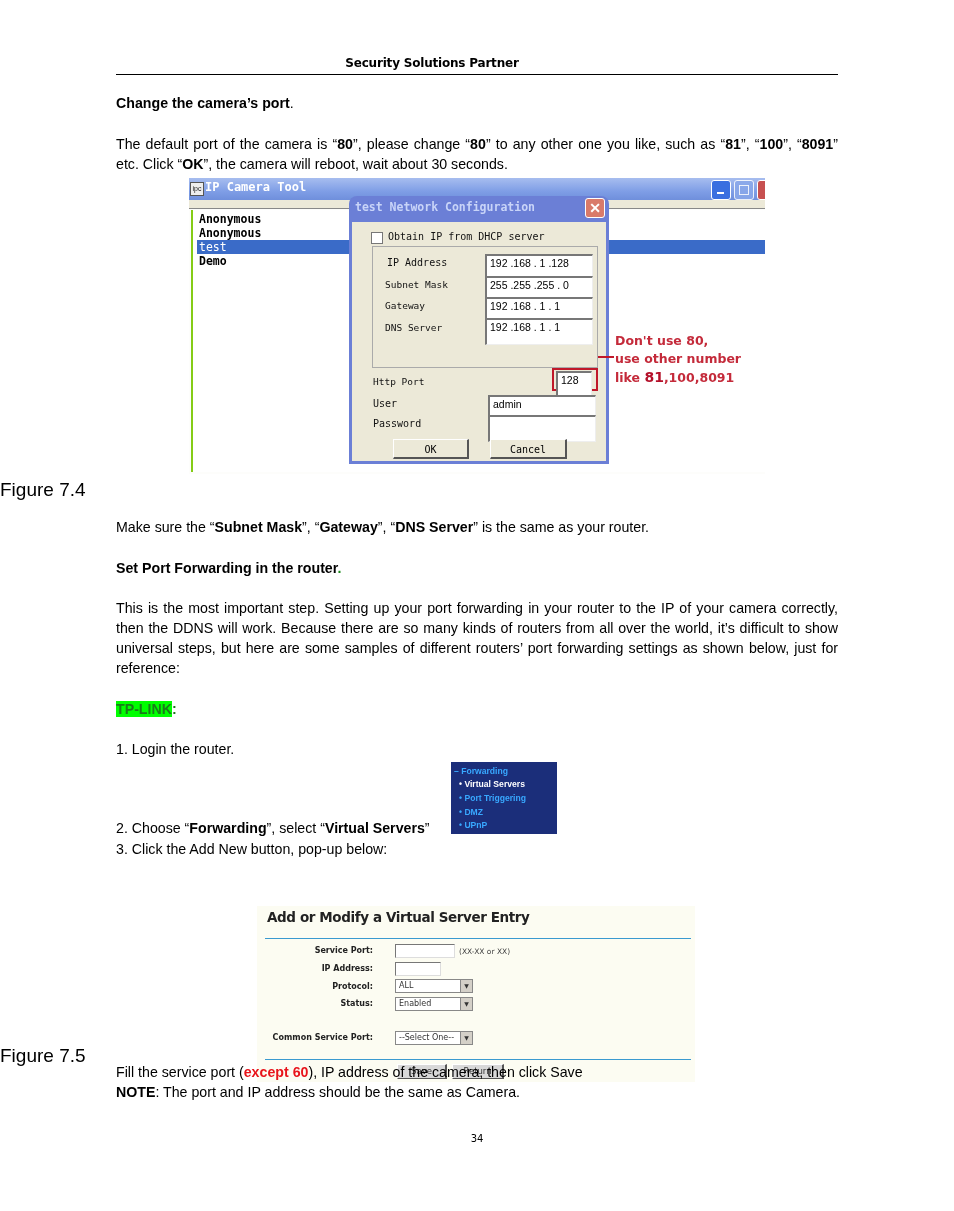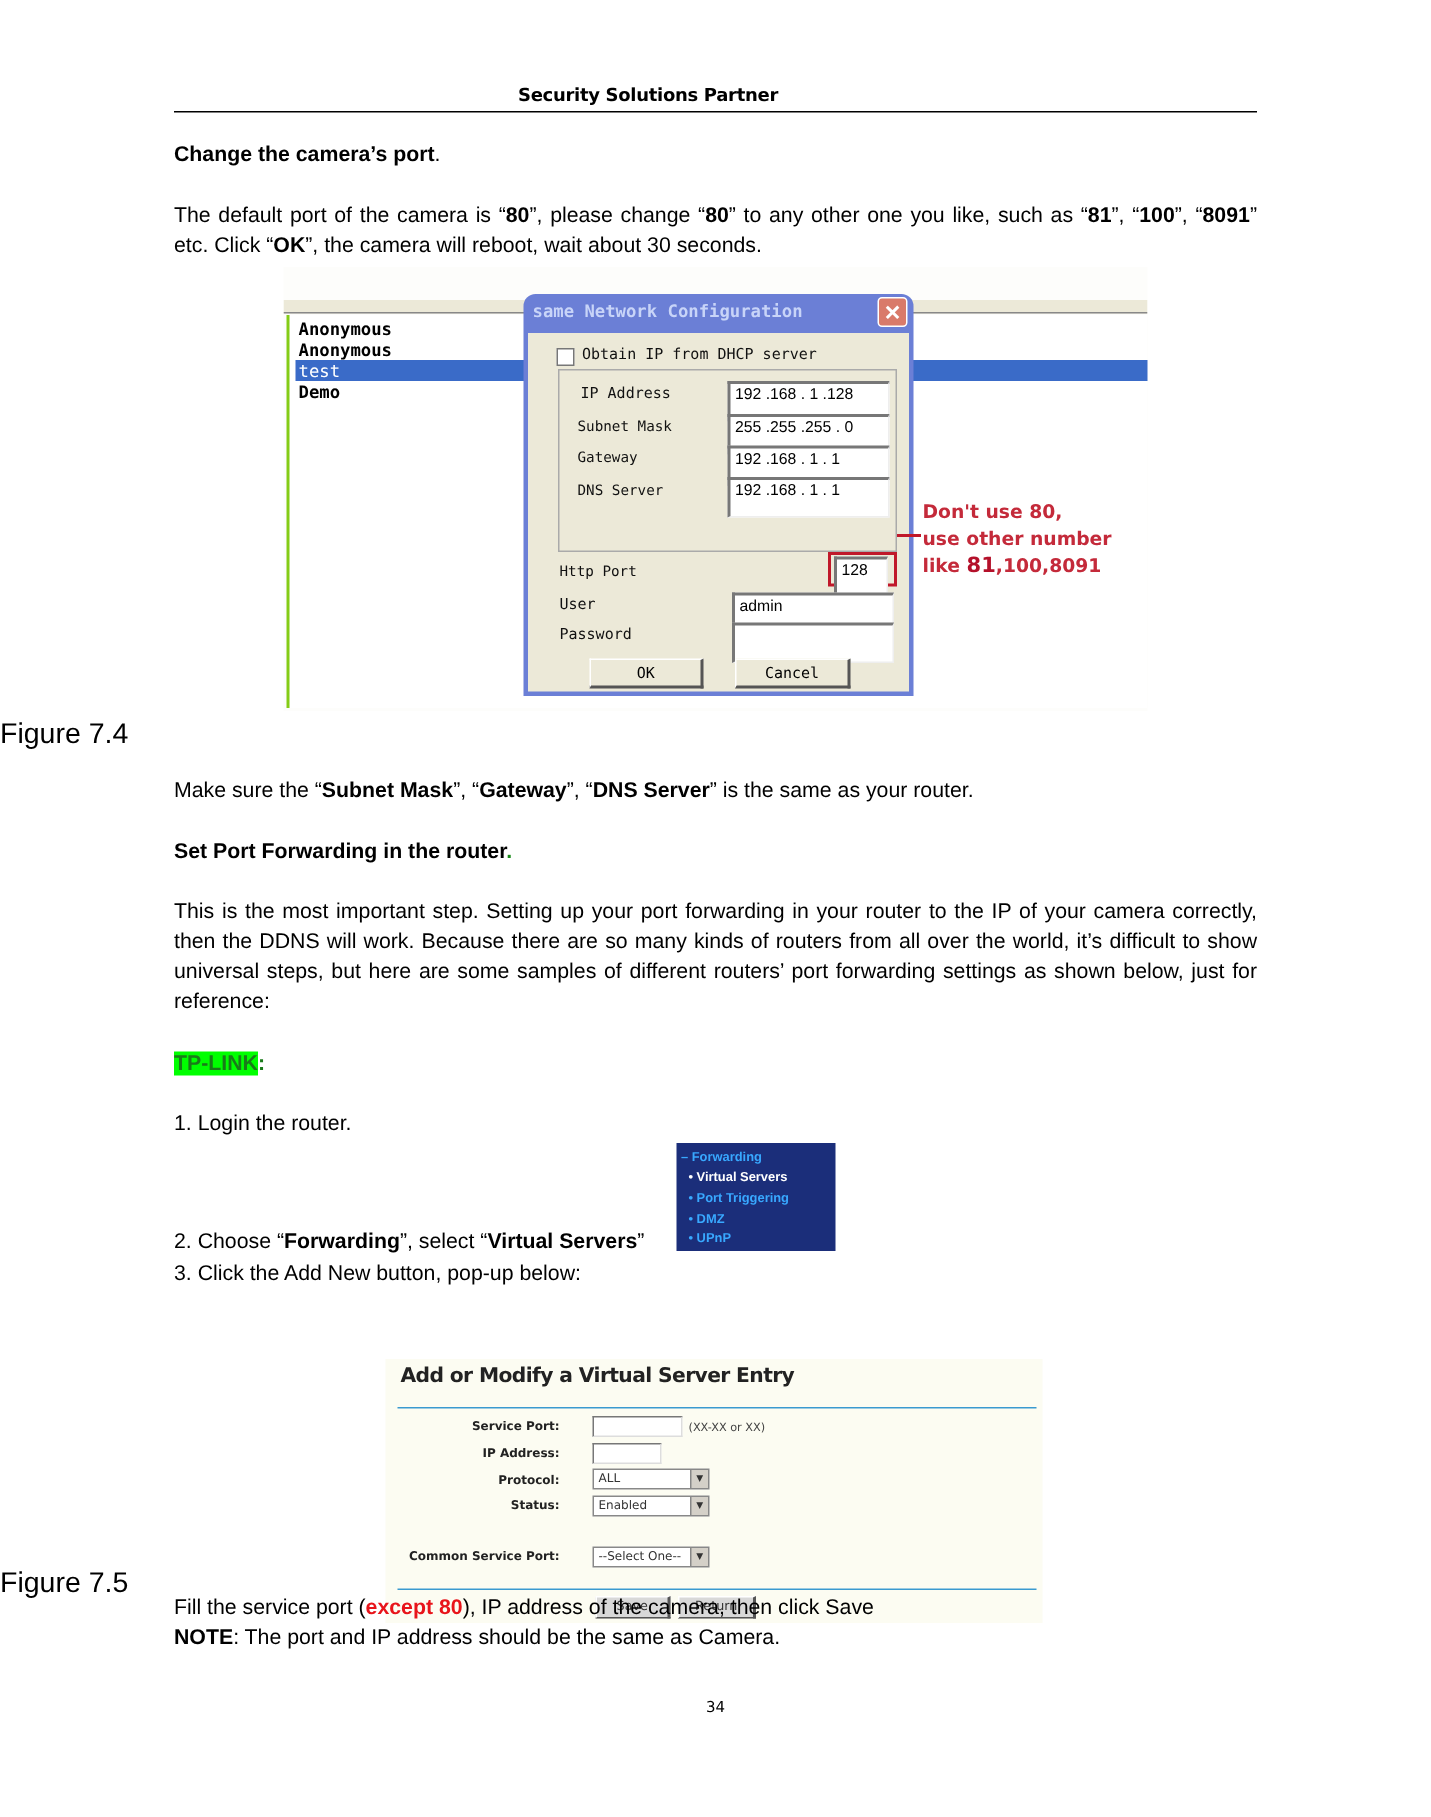--- a/index.html
+++ b/index.html
@@ -83,30 +83,41 @@
 <div class="abs header-rule"></div>
 
 <div class="abs p" style="top:93px;">
   <span class="b">Change the camera’s port</span><span>.</span>
 </div>
 <div class="abs p just" style="top:134px;">
   <span>The default port of the camera is “</span><span class="b">80</span><span>”, please change “</span><span class="b">80</span><span>” to any other one you like, such as “</span><span class="b">81</span><span>”, “</span><span class="b">100</span><span>”, “</span><span class="b">8091</span><span>” etc. Click “</span><span class="b">OK</span><span>”, the camera will reboot, wait about 30 seconds.</span>
 </div>
 
 <div class="abs fig1">
+  <div class="abs win-title">
+    <div class="abs win-icon">ipc</div>
+    <div class="abs t" style="left:16px;">IP Camera Tool</div>
+    <div class="abs tb-btn tb-min">
+        <div style="position:absolute;left:5px;top:11px;width:7px;height:2px;background:#fff;"></div>
+      </div>
+    <div class="abs tb-btn tb-max">
+        <div style="position:absolute;left:4px;top:4px;width:8px;height:8px;border:1px solid #fff;"></div>
+      </div>
+    <div class="abs tb-btn tb-close"></div>
+  </div>
   <div class="abs menu-band"></div>
   <div class="abs listbox">
     <div class="abs list-item" style="top:2px;">Anonymous</div>
     <div class="abs list-item" style="top:16px;">Anonymous</div>
     <div class="abs list-item sel" style="top:30px;">test</div>
     <div class="abs list-item" style="top:44px;">Demo</div>
   </div>
 
   <div class="abs dlg">
-    <div class="abs dlg-title">same Network Configuration</div>
+    <div class="abs dlg-title">test Network Configuration</div>
     <div class="abs dlg-close"><span>✕</span></div>
     <div class="abs dlg-body">
       <div class="abs chk" style="left:19px;top:10px;"></div>
       <div class="abs mono" style="left:36px;top:9px;">Obtain IP from DHCP server</div>
       <div class="abs group">
         <div class="abs mono" style="left:14px;top:10px;">IP Address</div>
         <div class="abs field" style="left:112px;top:7px;width:108px;">192 .168 . 1  .128</div>
         <div class="abs mono" style="left:12px;top:32px;font-size:9.5px;">Subnet Mask</div>
         <div class="abs field" style="left:112px;top:29px;width:108px;">255 .255 .255 . 0</div>
         <div class="abs mono" style="left:12px;top:53px;font-size:9.5px;">Gateway</div>
@@ -190,19 +201,19 @@
     <span class="f2-arrow">▼</span>
   </div>
 
   <div class="abs f2-rule" style="top:153px;"></div>
   <div class="abs f2-btn" style="left:140px;top:158px;width:50px;">Save</div>
   <div class="abs f2-btn" style="left:195px;top:158px;width:52px;">Return</div>
 </div>
 <div class="abs caption" style="top:1045px;">Figure 7.5</div>
 
 <div class="abs p" style="top:1062px;">
-  <span>Fill the service port (</span><span class="red">except 80</span><span>), IP address of the camera, then click Save</span>
+  <span>Fill the service port (</span><span class="red">except 60</span><span>), IP address of the camera, then click Save</span>
 </div>
 <div class="abs p" style="top:1082px;">
   <span class="b">NOTE</span><span>: The port and IP address should be the same as Camera.</span>
 </div>
 
 <div class="abs pageno">34</div>
 
 </body></html>

